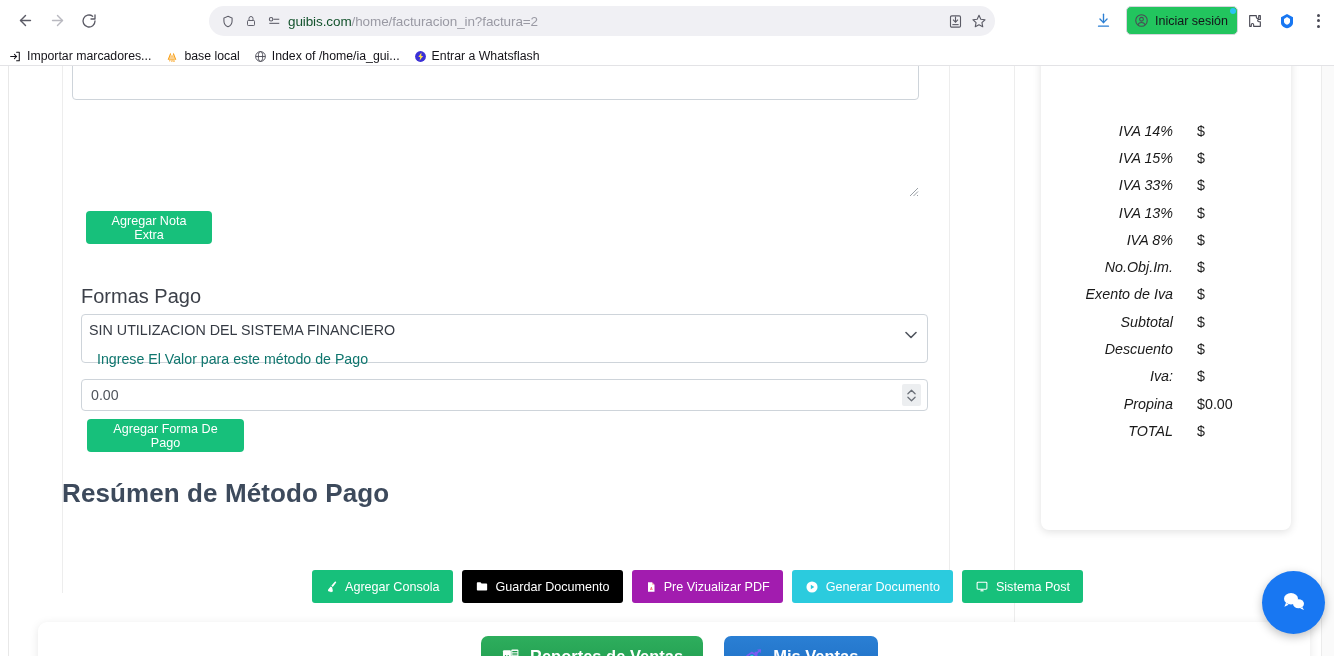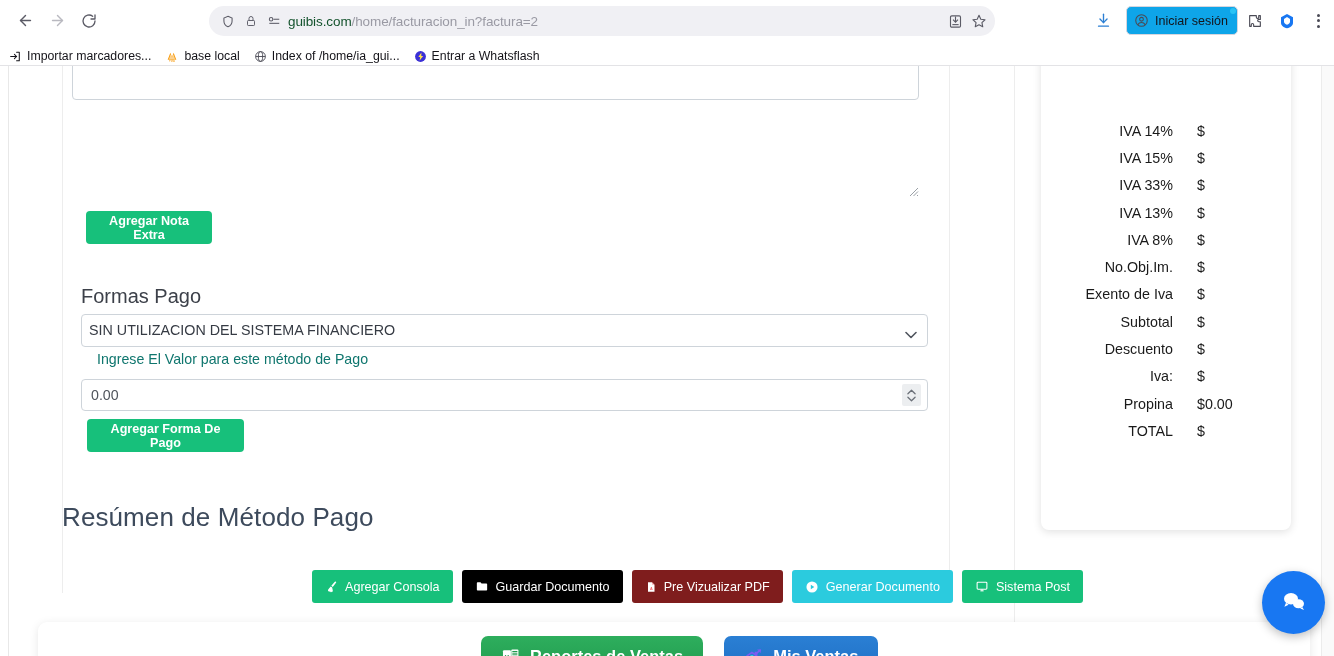--- a/index.html
+++ b/index.html
@@ -74,21 +74,21 @@
   .signin-pill {
     height: 29px;
     border: 1px solid #d6d6de;
     border-radius: 5px;
     display: flex; align-items: center;
     padding: 0 9px 0 7px;
     margin-left: 8px;
     font-size: 12.5px;
     color: #15141a;
     position: relative;
-    background: #0ea5e9;
+    background: #22c55e;
   }
   .signin-pill .avatar-ic { margin-right: 6px; display: flex; color:#4a4a55; }
   .signin-dot {
     position: absolute; top: 1px; right: 1px;
     width: 6px; height: 6px; border-radius: 50%;
     background: #2ac3f5;
   }
   .kebab {
     width: 28px; height: 30px;
     display: flex; flex-direction: column; align-items: center; justify-content: center;
@@ -167,34 +167,34 @@
 
   .btn-green {
     background: #17c07b;
     color: #ffffff;
     border: none;
     border-radius: 4px;
     font-size: 12.6px;
     font-family: "Liberation Sans", sans-serif;
     cursor: pointer;
     padding: 0 14px;
-    display: flex; align-items: center; justify-content: center; font-weight: bold;
+    display: flex; align-items: center; justify-content: center;
   }
 
   .btn-nota {
     position: absolute; left: 76px; top: 145px;
     width: 126px; height: 33px;
   }
   .label-formas {
     position: absolute; left: 71px; top: 219px;
     font-size: 20px; color: #3c4049;
   }
   .select-pago {
     position: absolute; left: 71px; top: 248px;
-    width: 847px; height: 33px;
+    width: 847px; height: 49px;
     border: 1px solid #ced4da;
     border-radius: 4px;
     background: #fff;
     font-family: "Liberation Sans", sans-serif;
     font-size: 14.3px;
     color: #363b44;
     padding: 0 28px 0 7px;
     -webkit-appearance: none; appearance: none;
     line-height: 31px;
     white-space: nowrap; overflow: hidden;
@@ -226,24 +226,24 @@
     display: flex; flex-direction: column;
     align-items: center; justify-content: center;
     gap: 1px;
     color: #6b7078;
   }
   .btn-forma {
     position: absolute; left: 77px; top: 353px;
     width: 157px; height: 33px;
   }
   .h-resumen {
-    position: absolute; left: 52px; top: 436px;
+    position: absolute; left: 52px; top: 412px;
     font-size: 26px;
     color: #3d4a5c;
-    font-weight: normal;
+    font-weight: bold;
     margin: 0;
     letter-spacing: 0.1px;
   }
 
   
   .action-row {
     position: absolute; left: 312px; top: 504px;
     display: flex; align-items: center; gap: 9px;
   }
   .act-btn {
@@ -304,20 +304,21 @@
     display: flex; align-items: center;
     height: 27.3px;
     font-size: 14.3px;
     color: #1a1a1a;
   }
   .trow .tlabel {
     width: 132px;
     text-align: right;
     padding-right: 0;
     white-space: nowrap;
+    font-style: italic;
   }
   .trow .tval {
     width: 70px;
     text-align: left;
     padding-left: 24px;
     white-space: nowrap;
   }
 
   
   .chat-fab {
@@ -529,21 +530,21 @@
       <span>Agregar Consola</span>
     </button>
     <button class="act-btn" style="background:#000000">
       <span class="ai">
         <svg width="14" height="13" viewBox="0 0 24 24" fill="#ffffff">
             <path d="M2.5 5.5A1.5 1.5 0 0 1 4 4h5.2l2 2.4H20a1.5 1.5 0 0 1 1.5 1.5v10A1.5 1.5 0 0 1 20 19.4H4a1.5 1.5 0 0 1-1.5-1.5z"></path>
           </svg>
       </span>
       <span>Guardar Documento</span>
     </button>
-    <button class="act-btn" style="background:#7f1d1d">
+    <button class="act-btn" style="background:#a21caf">
       <span class="ai">
         <svg width="12" height="14" viewBox="0 0 24 24" fill="#ffffff">
             <path d="M6 2.5h8l5 5v14H6z"></path>
             <path d="M14 2.5v5h5z" fill="#fc5c65" opacity="0.45"></path>
             <text x="12.5" y="18" font-size="7.5" text-anchor="middle" fill="#fc5c65" font-family="Liberation Sans" font-weight="bold">A</text>
           </svg>
       </span>
       <span>Pre Vizualizar PDF</span>
     </button>
     <button class="act-btn" style="background:#2bcbde">

